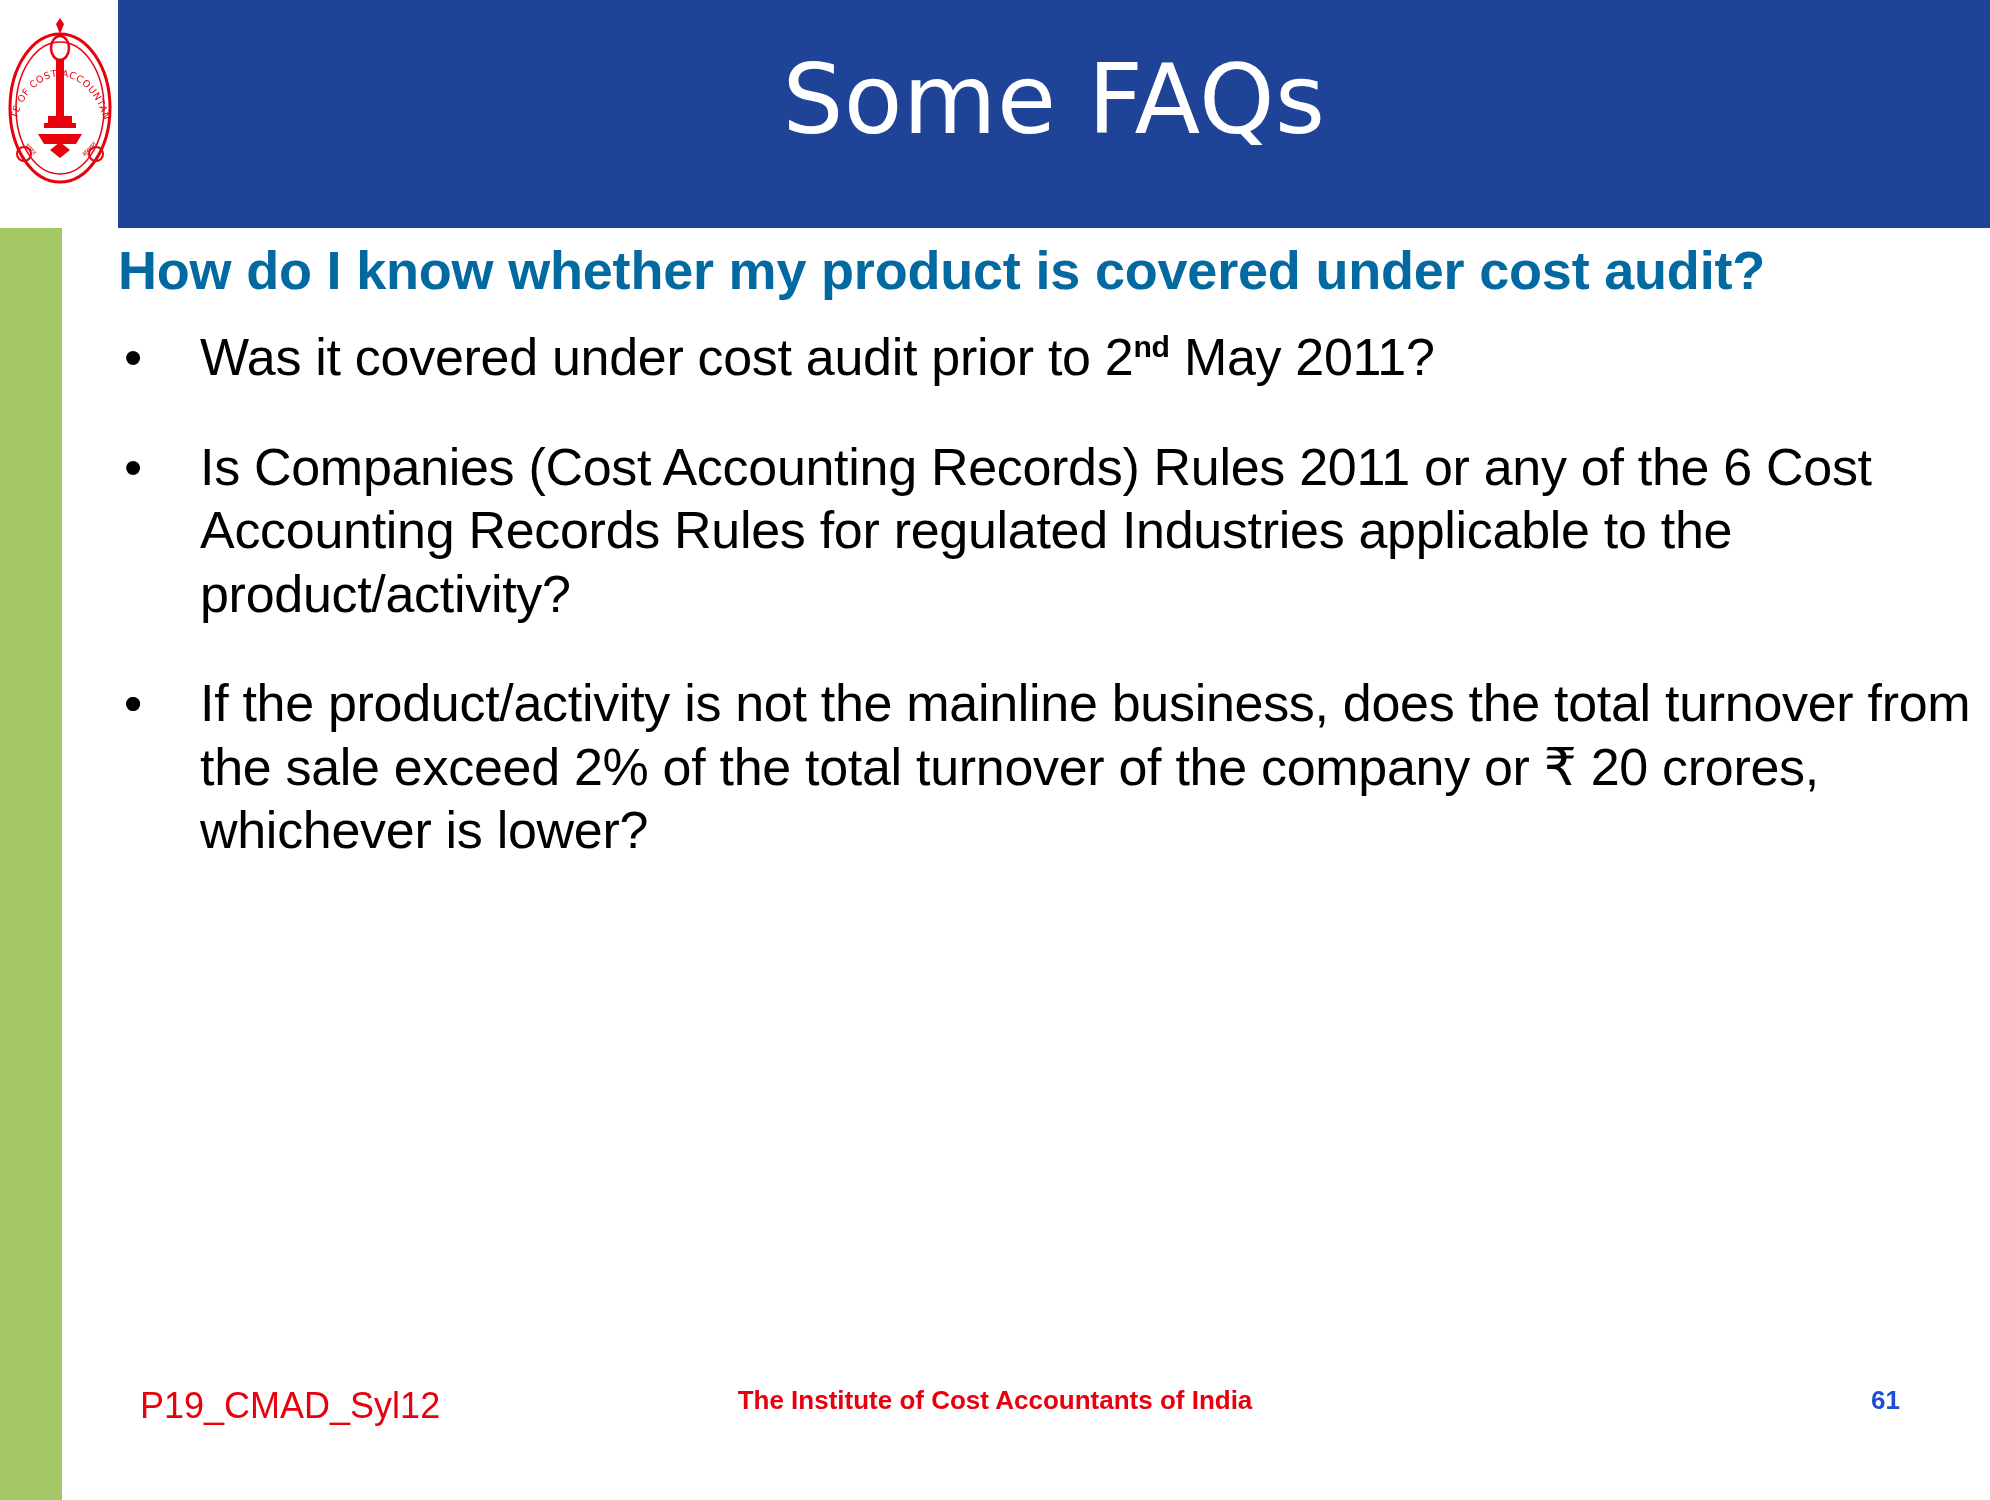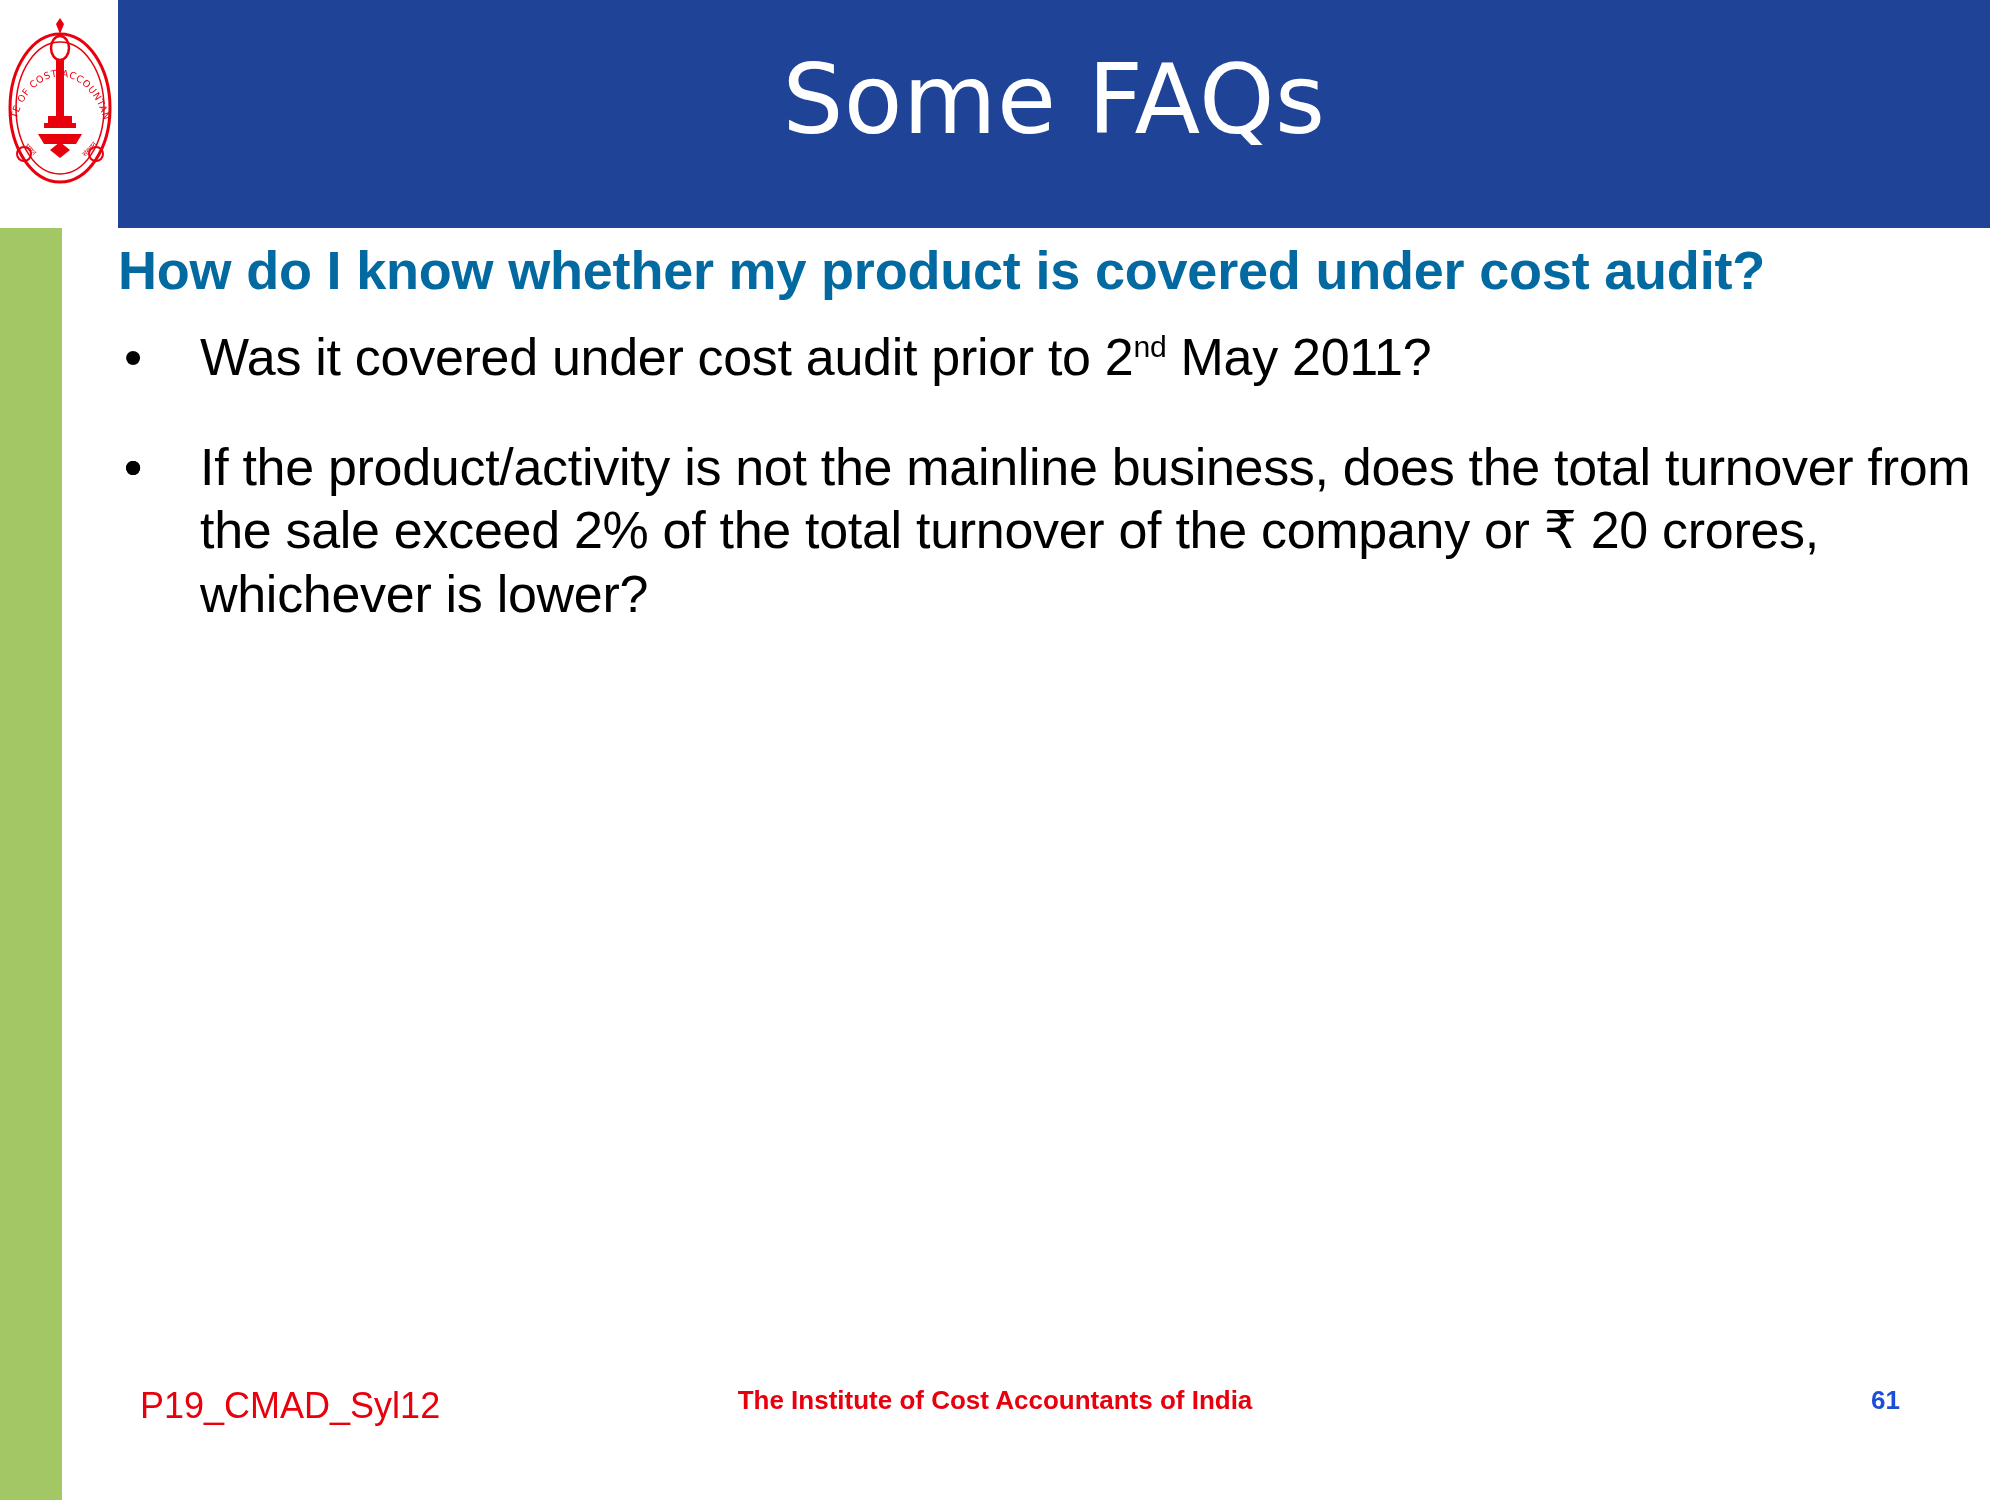--- a/index.html
+++ b/index.html
@@ -104,20 +104,21 @@
     position: absolute;
     left: 6px;
     top: 0;
     font-size: 52px;
     line-height: 1.22;
   }
   sup {
     font-size: 0.58em;
     vertical-align: super;
     line-height: 0;
+    font-weight: bold;
   }
   .rupee {
     font-family: "DejaVu Sans", sans-serif;
   }
 
   
   .footer {
     position: absolute;
     left: 0;
     top: 1385px;
@@ -190,21 +191,21 @@
       <text font-family="DejaVu Sans, sans-serif" font-size="7" fill="#e8000d">
         <textPath href="#arcBottom" startOffset="74%" text-anchor="middle">संस्थान</textPath>
       </text>
     </svg>
   </div>
 
   <div class="content">
     <div class="heading">How do I know whether my product is covered under cost audit?</div>
     <ul class="bullets" id="bullet-list">
         <li><span class="dot">•</span><span><span>Was it covered under cost audit prior to 2</span><sup>nd</sup><span> May 2011?</span></span></li>
-        <li><span class="dot">•</span></li>
+        <li><span class="dot">•</span><span><span>Is Companies (Cost Accounting Records) Rules 2011 or any of the 6 Cost Accounting Records Rules for regulated Industries applicable to the product/activity?</span></span></li>
         <li><span class="dot">•</span></li>
         <li><span class="dot">•</span><span><span>If the product/activity is not the mainline business, does the total turnover from the sale exceed 2% of the total turnover of the company or </span><span class="rupee">₹</span><span> 20 crores, whichever is lower?</span></span></li>
       </ul>
   </div>
 
   <div class="footer">
     <div class="footer-left">P19_CMAD_Syl12</div>
     <div class="footer-center">The Institute of Cost Accountants of India</div>
     <div class="footer-right">61</div>
   </div>

